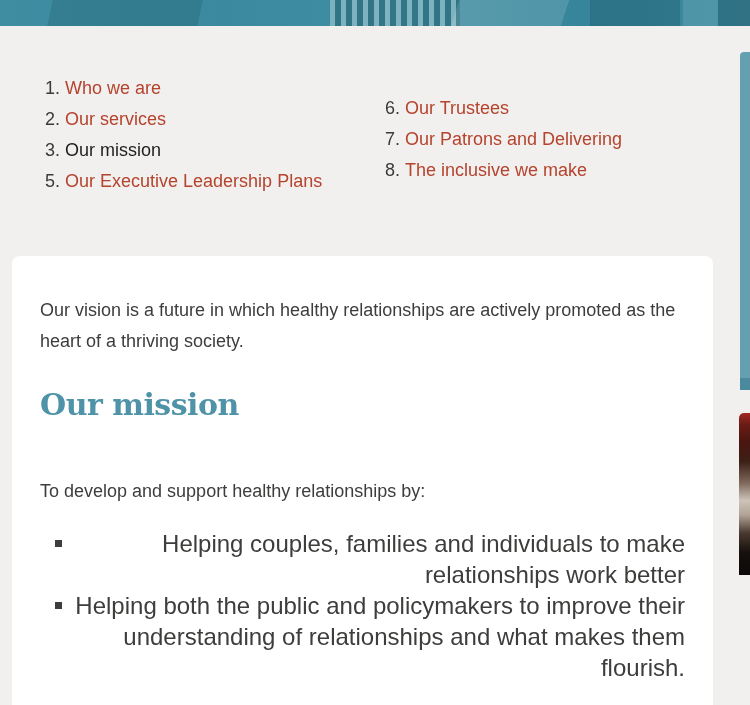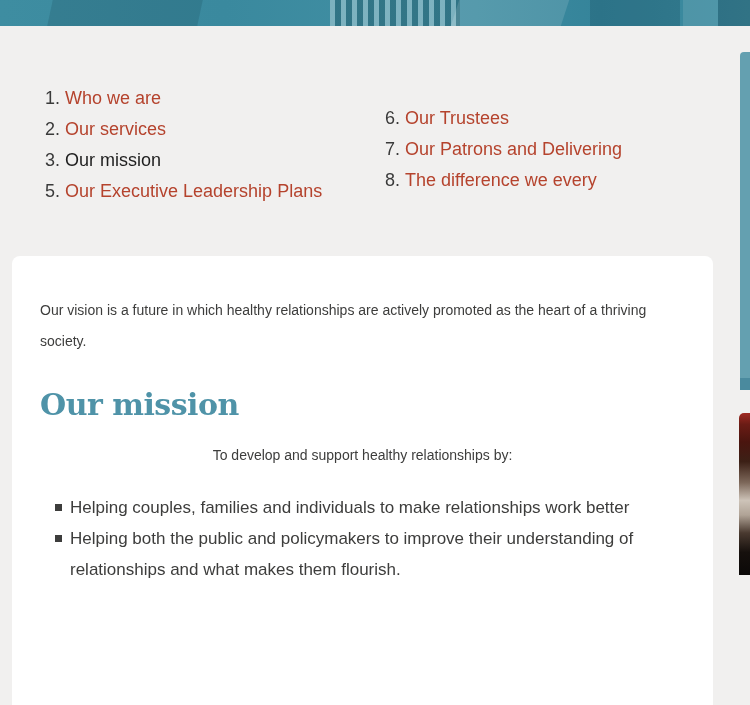--- a/index.html
+++ b/index.html
@@ -24,52 +24,53 @@
   .tx2 { left: 330px; width: 130px; opacity: 0.38;
          background: repeating-linear-gradient(90deg,
            rgba(255,255,255,0.85) 0 5px, rgba(15,55,65,0.75) 5px 11px); }
   .tx3 { left: 455px; width: 110px; background: rgba(255,255,255,0.13); transform: skewX(-18deg); }
   .tx4 { left: 590px; width: 90px;  background: rgba(5,40,55,0.18); }
   .tx5 { left: 683px; width: 35px;  background: rgba(255,255,255,0.10); }
   .tx6 { left: 718px; width: 32px;  background: rgba(5,25,35,0.22); }
 
   
   .toc { position: absolute; left: 45px; top: 73px; width: 680px; }
-  .toc-col { position: absolute; top: 10px; }
+  .toc-col { position: absolute; top: 0; }
   .toc-col.left  { left: 0; }
   .toc-col.right { left: 340px; margin-top: 20px; }
   .toc-item { line-height: 31px; font-size: 18px; white-space: nowrap; }
   .toc-num { color: #3a3a3a; margin-right: 5px; }
   .toc-link { color: #b5432d; text-decoration: none; cursor: pointer; }
   .toc-current { color: #1e1e1e; }
 
   
   .card {
     position: absolute; left: 12px; top: 256px;
     width: 701px; height: 470px;
     background: #ffffff;
     border-radius: 8px;
     padding: 33px 28px 20px 28px;
   }
-  .card p { font-size: 14px; line-height: 31px; max-width: 652px; }
+  .card p { font-size: 18px; line-height: 31px; max-width: 652px; }
   .vision { margin-top: 6px; }
   .mission-heading {
     margin-top: 30px;
     font-family: "DejaVu Serif", serif;
     font-weight: bold;
     font-size: 30px;
     letter-spacing: -0.5px;
     color: #4f93a8;
   }
-  .intro { margin-top: 18px; text-align: center; }
+  .intro { margin-top: 54px; }
   ul.bullets { list-style: none; margin-top: 21px; padding-left: 30px; }
   ul.bullets li {
     position: relative;
-    font-size: 17px; line-height: 31px;
+    font-size: 24px; line-height: 31px;
     max-width: 620px;
+    text-align: right;
   }
   ul.bullets .bullet {
     position: absolute; left: -15px; top: 12px;
     width: 7px; height: 7px; background: #3d3d3c;
     display: block;
   }
 
   
   .side-strip {
     position: absolute; left: 740px; top: 52px;
@@ -120,21 +121,21 @@
     </div>
   </div>
   <div class="toc-col right">
     <div class="toc-item">
       <span class="toc-num">6.</span><a class="toc-link">Our Trustees</a>
     </div>
     <div class="toc-item">
       <span class="toc-num">7.</span><a class="toc-link">Our Patrons and Delivering</a>
     </div>
     <div class="toc-item">
-      <span class="toc-num">8.</span><a class="toc-link">The difference we every</a>
+      <span class="toc-num">8.</span><a class="toc-link">The inclusive we make</a>
     </div>
   </div>
 </nav>
 
 <main class="card">
   <p class="vision">Our vision is a future in which healthy relationships are actively promoted as the heart of a thriving society.</p>
   <h2 class="mission-heading">Our mission</h2>
   <p class="intro">To develop and support healthy relationships by:</p>
   <ul class="bullets">
     <li>

